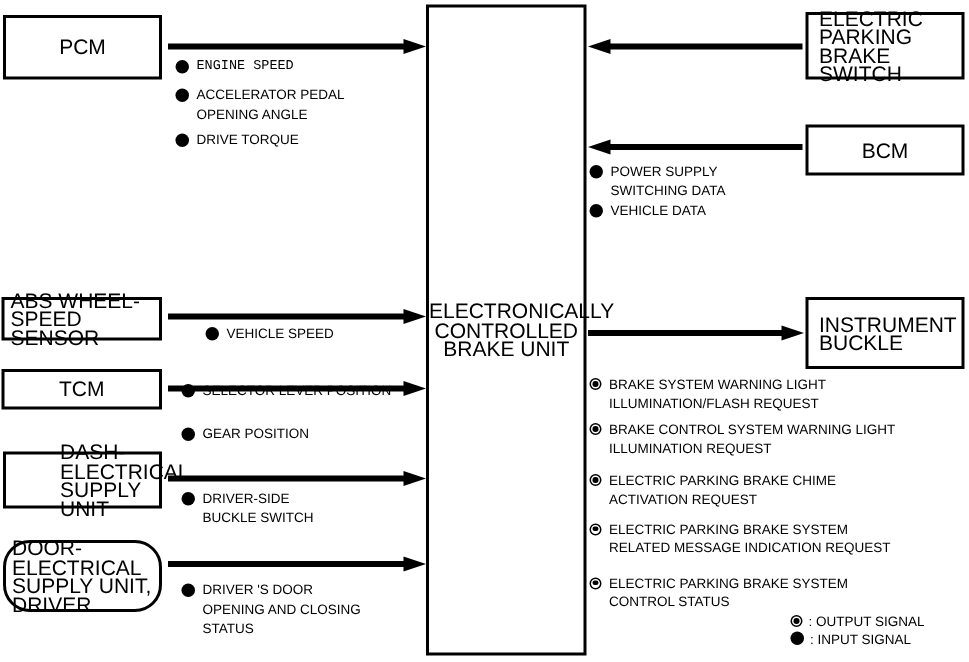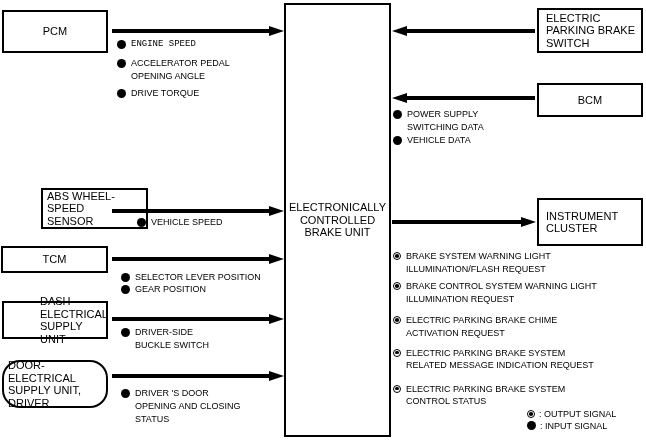--- a/index.html
+++ b/index.html
@@ -12,21 +12,21 @@
     color: #000000;
     overflow: hidden;
   }
   .box {
     position: absolute;
     border: 2px solid #000000;
     background: #ffffff;
     display: flex;
     align-items: center;
     box-sizing: border-box;
-    font-size: 11px;
+    font-size: 14px;
     line-height: 12.5px;
   }
   .box .box-label { white-space: pre-line; width: 100%; }
   .box.center-text { justify-content: center; }
   .box.center-text .box-label { text-align: center; }
   .box.left-text { justify-content: flex-start; }
   .box.left-text .box-label { text-align: left; padding-left: 4px; }
   .box.left-text.rpad .box-label { padding-left: 7px; }
 
   .arrow { position: absolute; height: 11px; }
@@ -92,21 +92,21 @@
 </style>
 </head>
 <body>
 
 <div id="canvas">
 
   <div class="box center-text" style="left:2px; top:10px; width:106px; height:43px;">
     <div class="box-label">PCM</div>
   </div>
 
-  <div class="box left-text" style="left:1px; top:188px; width:107px; height:41px;margin-left:40px;">
+  <div class="box left-text" style="left:1px; top:198px; width:107px; height:29px;">
     <div class="box-label">ABS WHEEL-SPEED
 SENSOR</div>
   </div>
 
   <div class="box center-text" style="left:1px; top:246px; width:107px; height:27px;">
     <div class="box-label">TCM</div>
   </div>
 
   <div class="box left-text" style="left:2px; top:301px; width:106px; height:38px;padding-left:32px;">
     <div class="box-label">DASH-ELECTRICAL
@@ -130,21 +130,21 @@
 PARKING BRAKE
 SWITCH</div>
   </div>
 
   <div class="box center-text" style="left:537px; top:83px; width:106px; height:34px;">
     <div class="box-label">BCM</div>
   </div>
 
   <div class="box left-text rpad" style="left:537px; top:198px; width:106px; height:48px;">
     <div class="box-label">INSTRUMENT
-CLUSTER</div>
+BUCKLE</div>
   </div>
 
   <div class="arrow right" style="left:112px; top:25.5px; width:172px;">
     <div class="shaft"></div>
     <div class="head"></div>
   </div>
   <div class="arrow right" style="left:112px; top:205.5px; width:172px;">
     <div class="shaft"></div>
     <div class="head"></div>
   </div>
@@ -185,21 +185,21 @@
 OPENING ANGLE</span>
   </div>
   <div class="sig" style="left:117px; top:86.5px;">
     <span class="dot"></span>
     <span class="sig-text">DRIVE TORQUE</span>
   </div>
   <div class="sig" style="left:121px; top:215.5px;padding-left:16px;">
     <span class="dot"></span>
     <span class="sig-text">VEHICLE SPEED</span>
   </div>
-  <div class="sig" style="left:121px; top:271px;">
+  <div class="sig" style="left:121px; top:254px;">
     <span class="dot"></span>
     <span class="sig-text">SELECTOR LEVER POSITION</span>
   </div>
   <div class="sig" style="left:121px; top:282.5px;">
     <span class="dot"></span>
     <span class="sig-text">GEAR POSITION</span>
   </div>
   <div class="sig" style="left:121px; top:325.5px;">
     <span class="dot"></span>
     <span class="sig-text">DRIVER-SIDE

